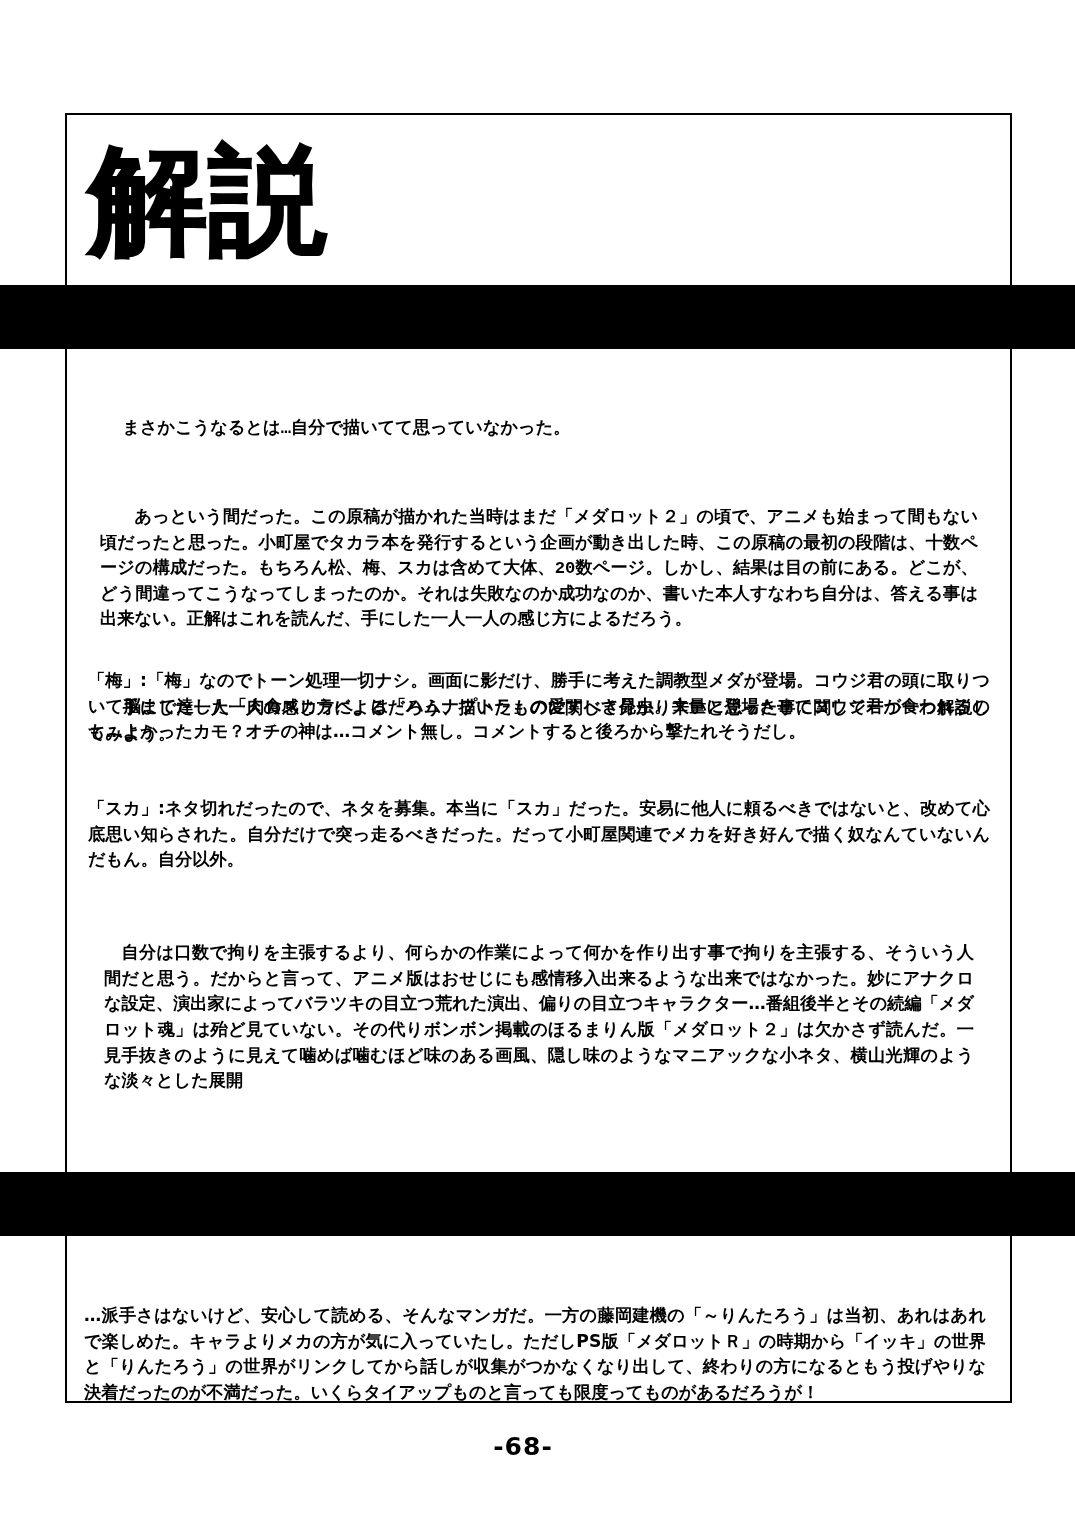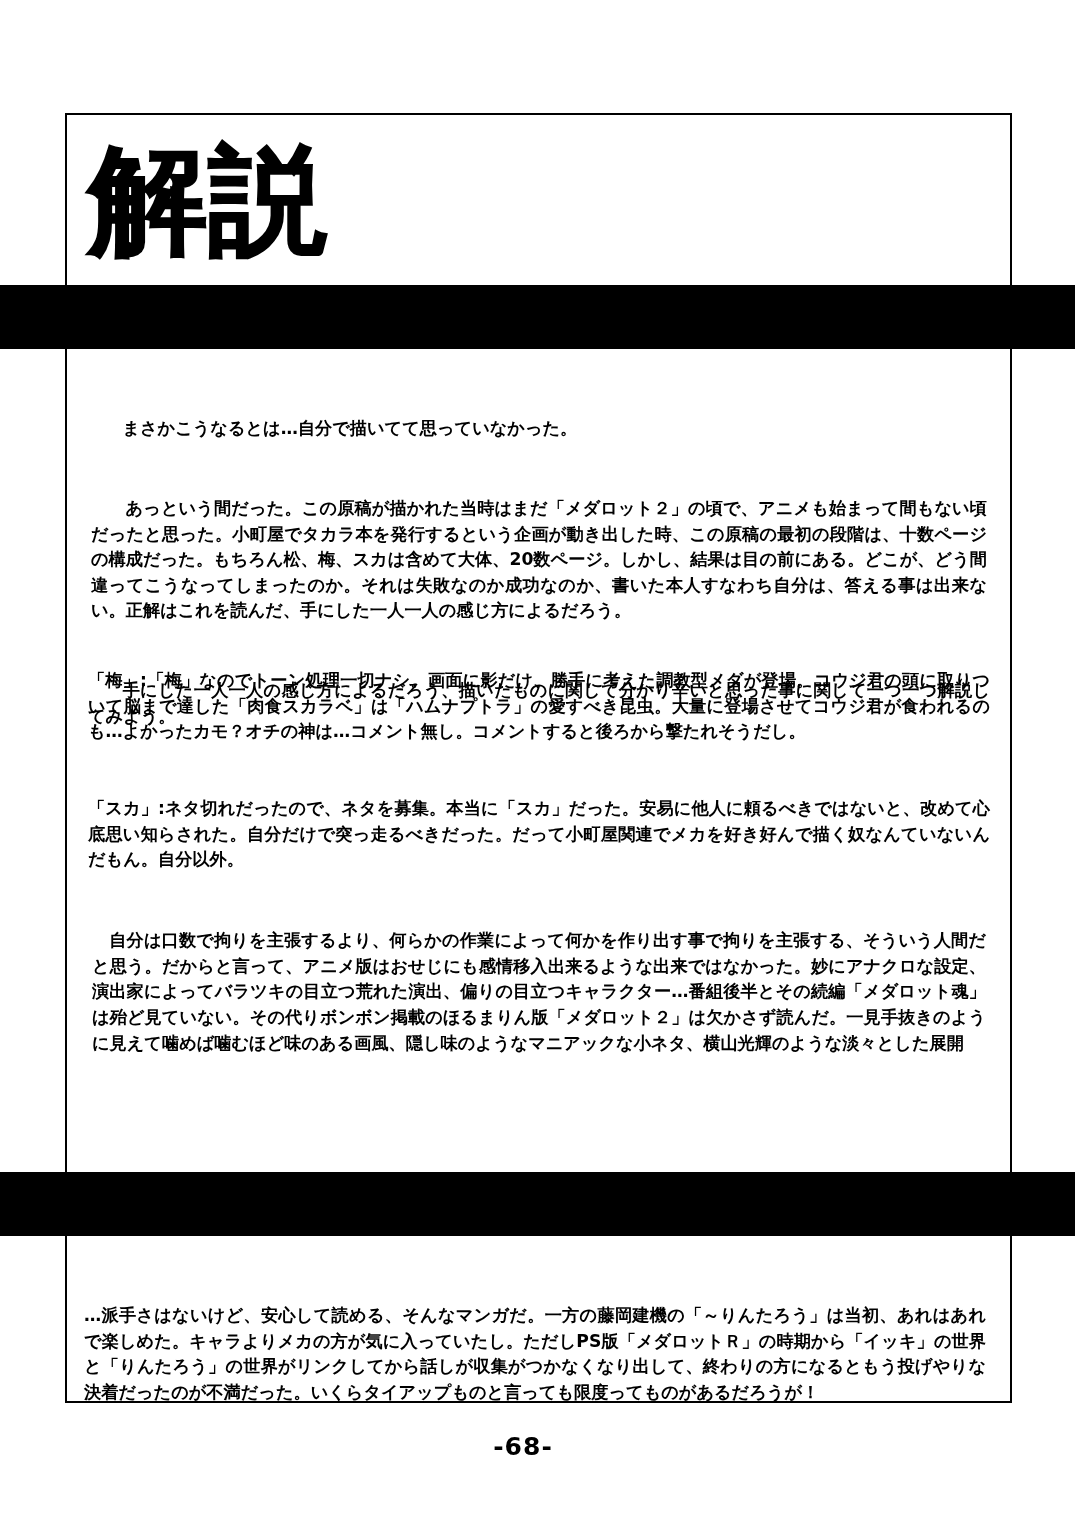--- a/index.html
+++ b/index.html
@@ -77,20 +77,21 @@
     line-height: 25.6px;
     color: #000000;
     text-align: justify;
     white-space: pre-wrap;
     font-weight: 600;
   }
   #intro-block {
     left: 88px;
     top: 365px;
     width: 902px;
+    font-family: Liberation Mono, monospace;
   }
   #commentary-block {
     left: 88px;
     top: 617px;
     width: 902px;
   }
   #closing-block {
     left: 84px;
     top: 1252px;
     width: 902px;
@@ -119,28 +120,28 @@
   <div class="frame"></div>
 
   <div class="title-area">
     <div class="title-text">解説</div>
   </div>
 
   <div class="black-bar bar-top"></div>
 
   <div class="body-block" id="intro-block">
     <p class="indent" style="margin:0">　まさかこうなるとは…自分で描いてて思っていなかった。</p>
-    <p class="indent" style="margin:3px">　あっという間だった。この原稿が描かれた当時はまだ「メダロット２」の頃で、アニメも始まって間もない頃だったと思った。小町屋でタカラ本を発行するという企画が動き出した時、この原稿の最初の段階は、十数ページの構成だった。もちろん松、梅、スカは含めて大体、20数ページ。しかし、結果は目の前にある。どこが、どう間違ってこうなってしまったのか。それは失敗なのか成功なのか、書いた本人すなわち自分は、答える事は出来ない。正解はこれを読んだ、手にした一人一人の感じ方によるだろう。</p>
+    <p class="indent" style="margin:12px">　あっという間だった。この原稿が描かれた当時はまだ「メダロット２」の頃で、アニメも始まって間もない頃だったと思った。小町屋でタカラ本を発行するという企画が動き出した時、この原稿の最初の段階は、十数ページの構成だった。もちろん松、梅、スカは含めて大体、20数ページ。しかし、結果は目の前にある。どこが、どう間違ってこうなってしまったのか。それは失敗なのか成功なのか、書いた本人すなわち自分は、答える事は出来ない。正解はこれを読んだ、手にした一人一人の感じ方によるだろう。</p>
     <p class="indent" style="margin:0">　手にした一人一人の感じ方によるだろう、描いたものに関して分かり辛いと思った事に関して一つ一つ解説してみよう。</p>
   </div>
 
   <div class="body-block" id="commentary-block">
     <p style="margin:0">「梅」:「梅」なのでトーン処理一切ナシ。画面に影だけ、勝手に考えた調教型メダが登場。コウジ君の頭に取りついて脳まで達した「肉食スカラベ」は「ハムナプトラ」の愛すべき昆虫。大量に登場させてコウジ君が食われるのも…よかったカモ？オチの神は…コメント無し。コメントすると後ろから撃たれそうだし。</p>
     <p style="margin:0">「スカ」:ネタ切れだったので、ネタを募集。本当に「スカ」だった。安易に他人に頼るべきではないと、改めて心底思い知らされた。自分だけで突っ走るべきだった。だって小町屋関連でメカを好き好んで描く奴なんていないんだもん。自分以外。</p>
-    <p style="margin:4px">　自分は口数で拘りを主張するより、何らかの作業によって何かを作り出す事で拘りを主張する、そういう人間だと思う。だからと言って、アニメ版はおせじにも感情移入出来るような出来ではなかった。妙にアナクロな設定、演出家によってバラツキの目立つ荒れた演出、偏りの目立つキャラクター…番組後半とその続編「メダロット魂」は殆ど見ていない。その代りボンボン掲載のほるまりん版「メダロット２」は欠かさず読んだ。一見手抜きのように見えて噛めば噛むほど味のある画風、隠し味のようなマニアックな小ネタ、横山光輝のような淡々とした展開</p>
+    <p style="margin:16px">　自分は口数で拘りを主張するより、何らかの作業によって何かを作り出す事で拘りを主張する、そういう人間だと思う。だからと言って、アニメ版はおせじにも感情移入出来るような出来ではなかった。妙にアナクロな設定、演出家によってバラツキの目立つ荒れた演出、偏りの目立つキャラクター…番組後半とその続編「メダロット魂」は殆ど見ていない。その代りボンボン掲載のほるまりん版「メダロット２」は欠かさず読んだ。一見手抜きのように見えて噛めば噛むほど味のある画風、隠し味のようなマニアックな小ネタ、横山光輝のような淡々とした展開</p>
   </div>
 
   <div class="black-bar bar-bottom"></div>
 
   <div class="body-block" id="closing-block">
     <p style="margin:0">…派手さはないけど、安心して読める、そんなマンガだ。一方の藤岡建機の「～りんたろう」は当初、あれはあれで楽しめた。キャラよりメカの方が気に入っていたし。ただしPS版「メダロットＲ」の時期から「イッキ」の世界と「りんたろう」の世界がリンクしてから話しが収集がつかなくなり出して、終わりの方になるともう投げやりな決着だったのが不満だった。いくらタイアップものと言っても限度ってものがあるだろうが！</p>
   </div>
 
   <div class="page-number">-68-</div>
 

